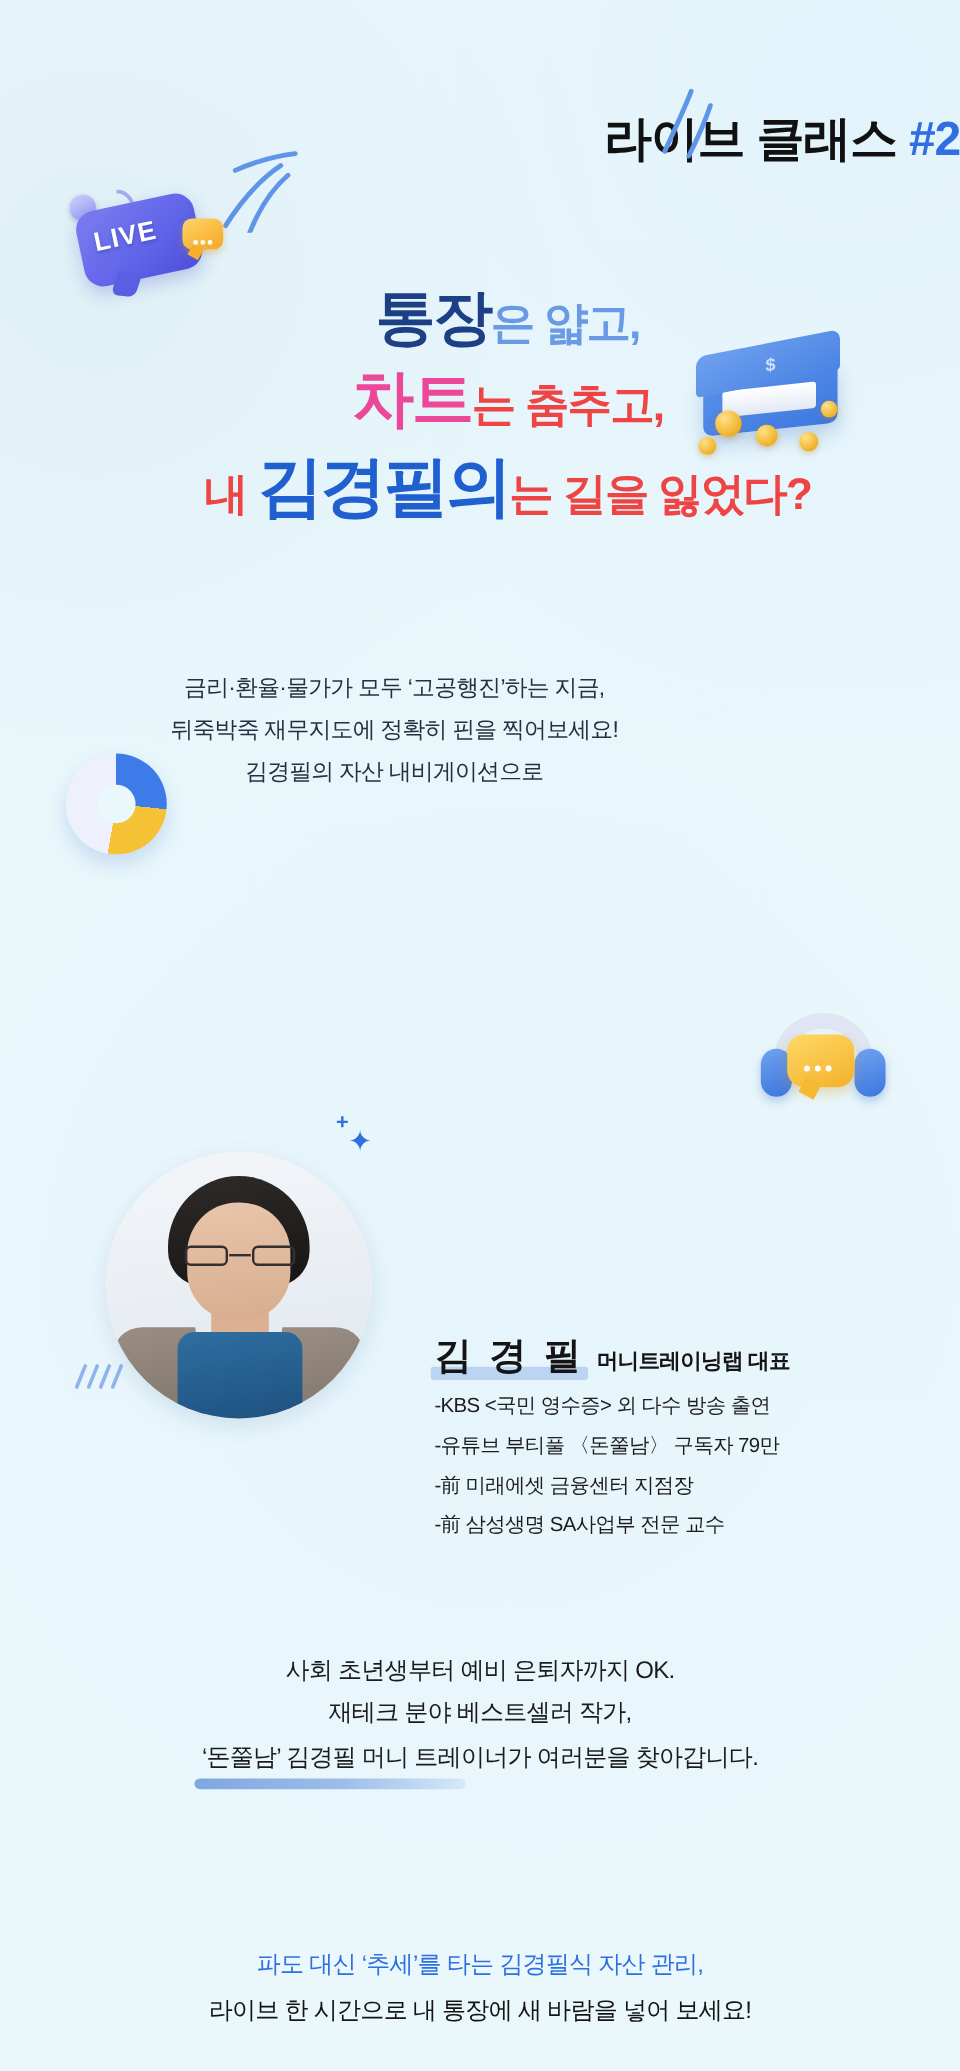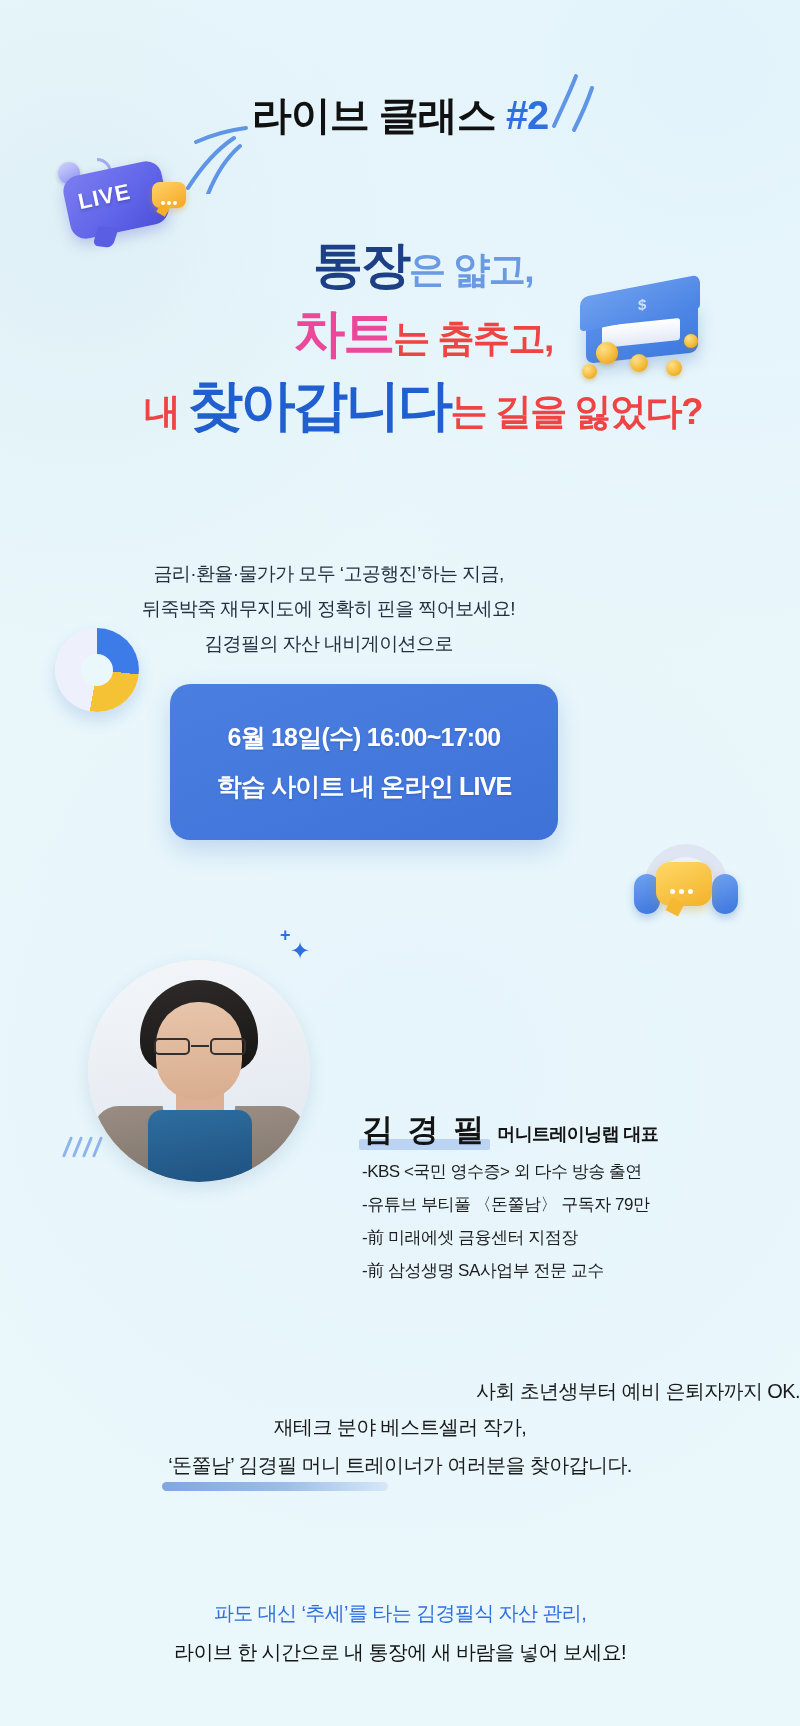--- a/index.html
+++ b/index.html
@@ -11,21 +11,21 @@
     background:
       radial-gradient(circle at 88% 4%, #e3f3fb 0%, rgba(227,243,251,0) 34%),
       radial-gradient(circle at 10% 13%, #dff0f6 0%, rgba(223,240,246,0) 26%),
       radial-gradient(circle at 52% 62%, #e6f5fb 0%, rgba(230,245,251,0) 48%),
       linear-gradient(180deg,#eaf8fc 0%, #e9f7fb 40%, #eaf8fc 100%);
     color:#191919;
   }
   .page { position:relative; width:800px; height:1726px; }
 
   
-  .header { position:absolute; top:88px; left:0; width:800px; text-align:center; }
+  .header { position:absolute; top:88px; left:0; width:800px; text-align:right; }
   .header-title {
     font-size:40px; font-weight:bold; letter-spacing:-1px; color:#111; display:inline-block;
   }
   .header-title .hash { color:#2f6fe0; }
   .swoosh { position:absolute; pointer-events:none; }
   .swoosh-left { left:186px; top:16px; }
   .swoosh-right { left:520px; top:-28px; }
 
   
   .live-badge { position:absolute; left:52px; top:158px; width:130px; height:96px; }
@@ -159,31 +159,31 @@
   .profile-info { position:absolute; left:362px; top:1078px; width:400px; }
   .prof-name-row { display:flex; align-items:baseline; gap:10px; }
   .prof-name { position:relative; font-size:31px; font-weight:bold; letter-spacing:3px; color:#141414; z-index:1; }
   .prof-name:after { content:""; position:absolute; left:-3px; right:-3px; bottom:1px; height:11px;
     background:#bcd4f3; z-index:-1; border-radius:2px; }
   .prof-role { font-size:18px; font-weight:bold; color:#141414; letter-spacing:-.6px;margin-top:44px; }
   .prof-bio { margin-top:4px; }
   .bio-item { font-size:17px; line-height:1.95; color:#1d1d1d; letter-spacing:-.5px; }
 
   
-  .foot-1 { position:absolute; top:1378px; left:0; width:800px; text-align:right;
+  .foot-1 { position:absolute; top:1378px; left:0; width:800px; text-align:center;
     font-size:20px; color:#1b1b1b; letter-spacing:-.6px; }
   .foot-2 { position:absolute; top:1408px; left:0; width:800px; text-align:center;
     font-size:20px; line-height:1.9; color:#1b1b1b; letter-spacing:-.6px; }
   .brush { position:relative; display:inline-block; }
   .brush:after { content:""; position:absolute; left:-6px; width:226px; bottom:-7px; height:9px;
     background:linear-gradient(90deg,#7fa7e0 0%,#9dbde9 55%,rgba(157,189,233,.25) 100%);
     border-radius:6px; }
   .foot-3 { position:absolute; top:1594px; left:0; width:800px; text-align:center;
     font-size:20px; line-height:1.95; letter-spacing:-.6px; }
-  .foot-3 .blue { color:#2f6fe0; }
+  .foot-3 .blue { color:#2f6fe0;margin-top:24px; }
   .foot-3 .dark { color:#141414; }
 </style>
 </head>
 <body>
 
 <div class="page">
 
   <div class="header">
     <svg class="swoosh swoosh-left" width="80" height="90" viewBox="0 0 80 90">
       <path d="M10 38 C28 30 44 26 60 24" stroke="#5e95e6" stroke-width="4" fill="none" stroke-linecap="round"></path>
@@ -210,21 +210,21 @@
   </div>
 
   <div class="headline">
     <div class="hl-line">
       <span class="hl-strong-dark">통장</span><span class="hl-light">은 얇고,</span>
     </div>
     <div class="hl-line">
       <span class="hl-strong">차트</span><span class="hl-light-d">는 춤추고,</span>
     </div>
     <div class="hl-line">
-      <span class="hl-light-d">내 </span><span class="hl-strong-xl">찾아갑니다</span><span class="hl-light-d">는 길을 잃었다?</span>
+      <span class="hl-light-d">내 </span><span class="hl-strong-xl">김경필의</span><span class="hl-light-d">는 길을 잃었다?</span>
     </div>
   </div>
 
   <div class="wallet">
     <div class="body"></div>
     <div class="cash"></div>
     <div class="flap"></div>
     <div class="s-mark">$</div>
     <div class="coin c1"></div>
     <div class="coin c2"></div>
@@ -234,24 +234,20 @@
   </div>
 
   <div class="subtitle">
     <div>금리·환율·물가가 모두 ‘고공행진’하는 지금,</div>
     <div>뒤죽박죽 재무지도에 정확히 핀을 찍어보세요!</div>
     <div>김경필의 자산 내비게이션으로</div>
   </div>
 
   <div class="donut"></div>
 
-  <div class="info-box">
-    <div class="info-line">6월 18일(수) 16:00~17:00</div>
-    <div class="info-line">학습 사이트 내 온라인 LIVE</div>
-  </div>
 
   <div class="headset">
     <div class="band"></div>
     <div class="cup-l"></div>
     <div class="cup-r"></div>
     <div class="speech"></div>
     <div class="sdots"><i></i><i></i><i></i></div>
   </div>
 
   <div class="sparkle">+<span class="s2">✦</span></div>

